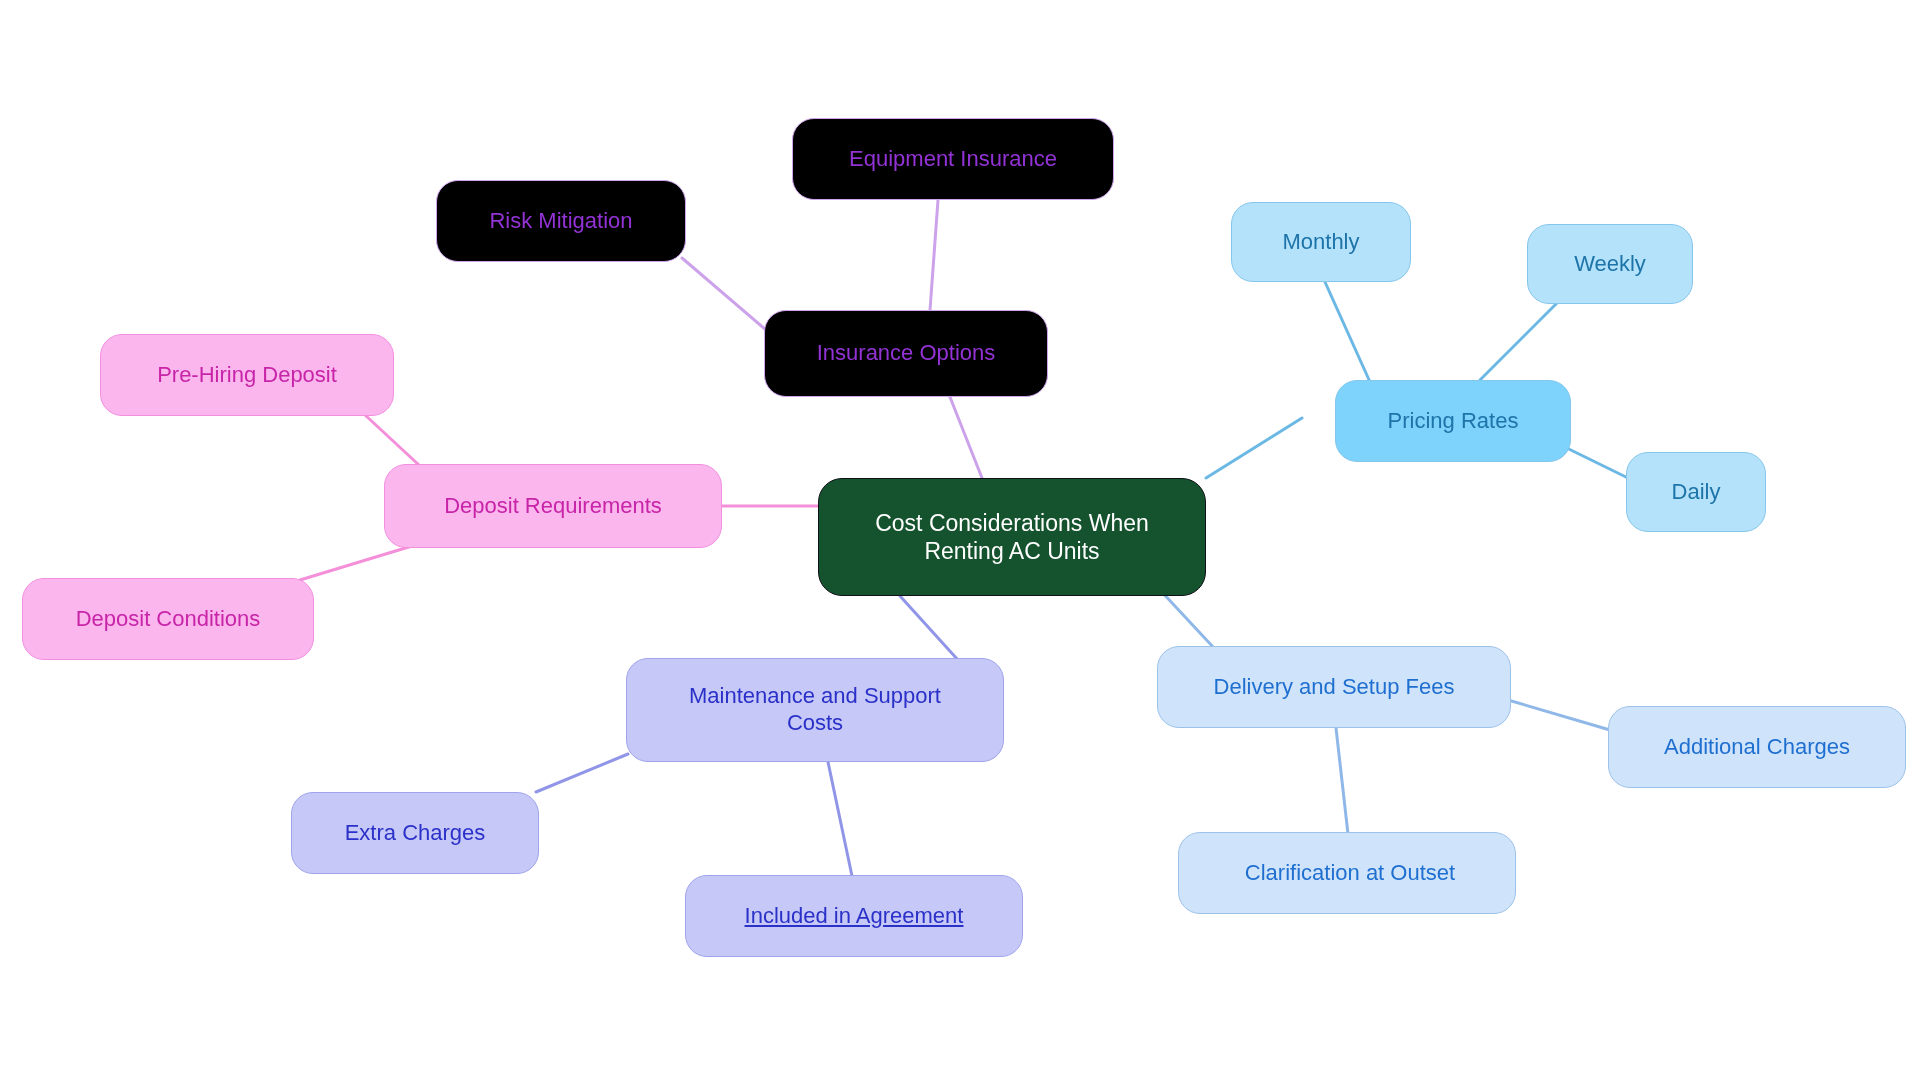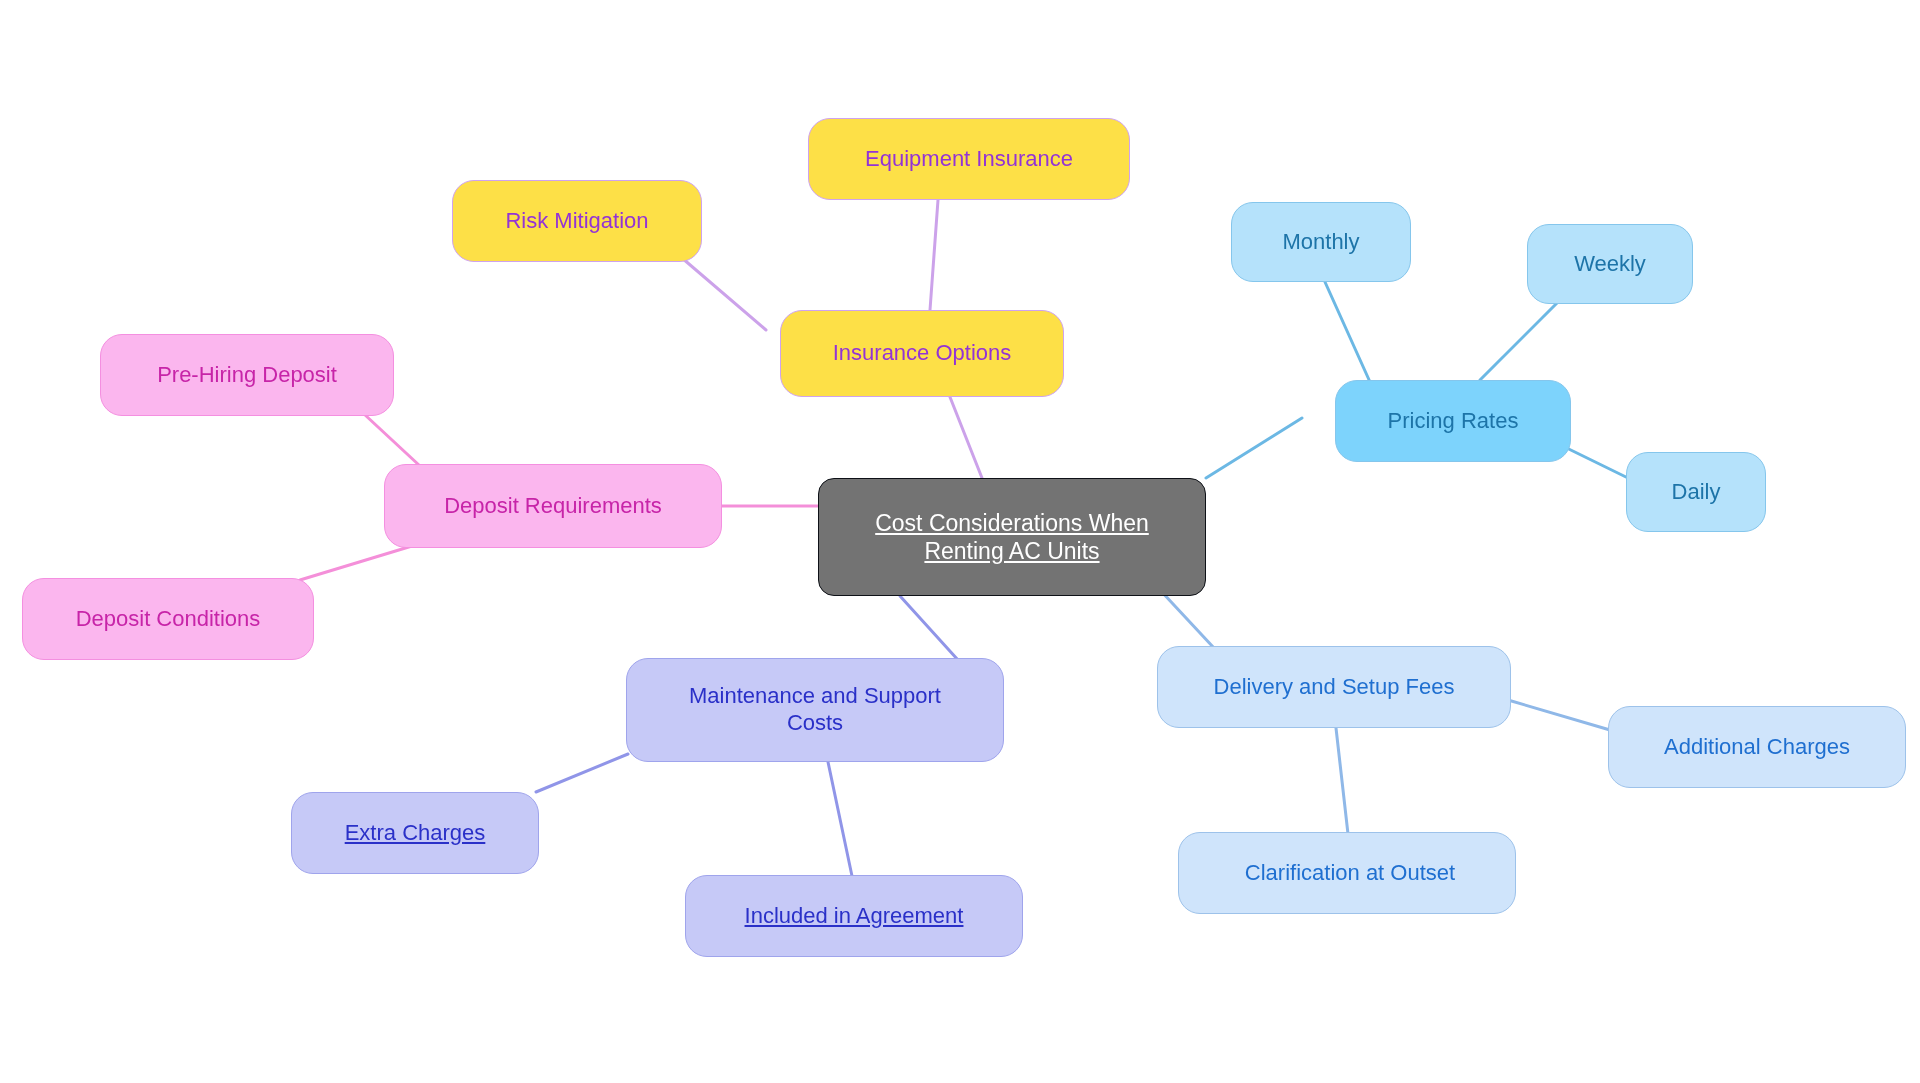--- a/index.html
+++ b/index.html
@@ -37,26 +37,25 @@
     text-align: center;
     border-radius: 22px;
     border: 1px solid transparent;
     line-height: 1.22;
     white-space: pre-line;
     padding: 4px 14px;
     z-index: 5;
   }
 
   .node-root {
-    background: #737373;
+    background: #14532d;
     border-color: #0e1117;
     color: #ffffff;
     font-size: 23px;
-    border-radius: 16px;
-    text-decoration: underline;
+    border-radius: 24px;
   }
 
   .node-pricing {
     background: #7dd3fc;
     border-color: #85c6ec;
     color: #1d74a8;
     font-size: 22px;
     margin-left: 35px;
   }
   .node-pricing-leaf {
@@ -81,25 +80,24 @@
   }
 
   .node-deposit {
     background: #fbb6ee;
     border-color: #f48fe0;
     color: #c724a8;
     font-size: 22px;
   }
 
   .node-insurance {
-    background: #fde047;
+    background: #000000;
     border-color: #cfa3ee;
     color: #9333d6;
     font-size: 22px;
-    margin-left: 16px;
   }
 </style>
 </head>
 <body>
 
 <div id="mindmap-canvas">
 
   <svg id="edge-layer" viewBox="0 0 1920 1083">
       <line x1="1206" y1="478" x2="1302" y2="418" stroke="#6cb8e4" stroke-width="3" stroke-linecap="round"></line>
       <line x1="1370" y1="382" x2="1325" y2="282" stroke="#6cb8e4" stroke-width="3" stroke-linecap="round"></line>
@@ -126,21 +124,21 @@
   <div class="node node-pricing-leaf" style="left: 1231px; top: 202px; width: 180px; height: 80px;">Monthly</div>
   <div class="node node-pricing-leaf" style="left: 1527px; top: 224px; width: 166px; height: 80px;">Weekly</div>
   <div class="node node-pricing-leaf" style="left: 1626px; top: 452px; width: 140px; height: 80px;">Daily</div>
 
   <div class="node node-delivery" style="left: 1157px; top: 646px; width: 354px; height: 82px;">Delivery and Setup Fees</div>
   <div class="node node-delivery" style="left: 1608px; top: 706px; width: 298px; height: 82px;">Additional Charges</div>
   <div class="node node-delivery" style="left: 1178px; top: 832px; width: 338px; height: 82px; padding-left: 20px;">Clarification at Outset</div>
 
   <div class="node node-maintenance" style="left: 626px; top: 658px; width: 378px; height: 104px;">Maintenance and Support
 Costs</div>
-  <div class="node node-maintenance" style="left: 291px; top: 792px; width: 248px; height: 82px; text-decoration: underline;">Extra Charges</div>
+  <div class="node node-maintenance" style="left: 291px; top: 792px; width: 248px; height: 82px;">Extra Charges</div>
   <div class="node node-maintenance" style="left: 685px; top: 875px; width: 338px; height: 82px; text-decoration: underline;">Included in Agreement</div>
 
   <div class="node node-deposit" style="left: 384px; top: 464px; width: 338px; height: 84px;">Deposit Requirements</div>
   <div class="node node-deposit" style="left: 100px; top: 334px; width: 294px; height: 82px;">Pre-Hiring Deposit</div>
   <div class="node node-deposit" style="left: 22px; top: 578px; width: 292px; height: 82px;">Deposit Conditions</div>
 
   <div class="node node-insurance" style="left: 764px; top: 310px; width: 284px; height: 87px;">Insurance Options</div>
   <div class="node node-insurance" style="left: 792px; top: 118px; width: 322px; height: 82px;">Equipment Insurance</div>
   <div class="node node-insurance" style="left: 436px; top: 180px; width: 250px; height: 82px;">Risk Mitigation</div>
 

